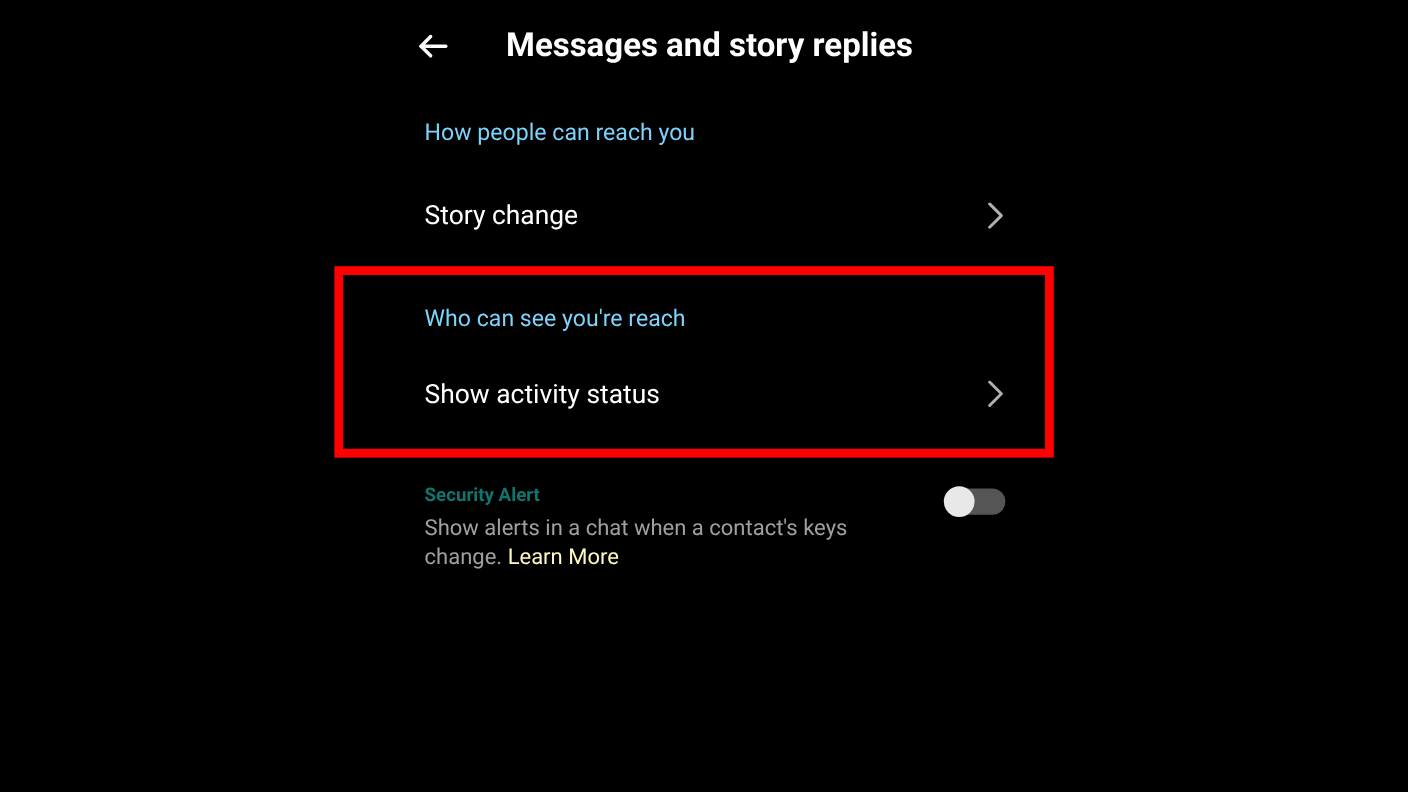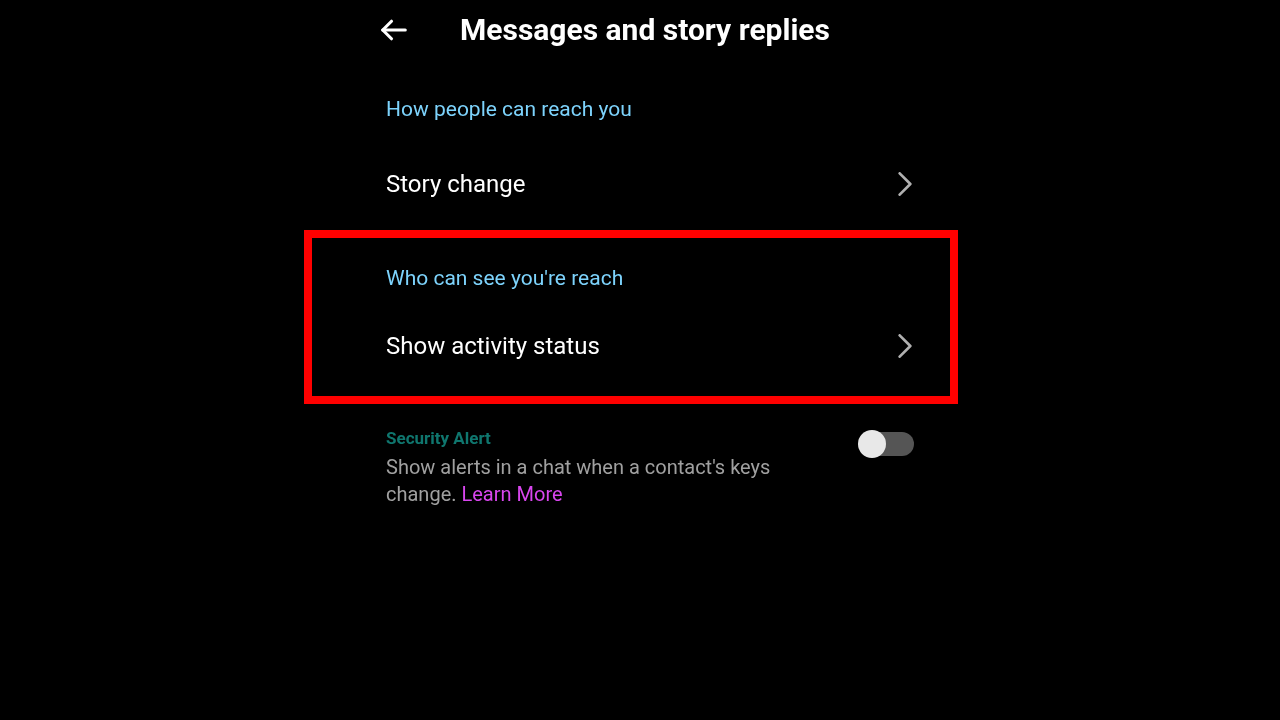--- a/index.html
+++ b/index.html
@@ -11,21 +11,21 @@
       background-color: #000;
       width: 1280px;
       height: 720px;
       font-family: -apple-system, BlinkMacSystemFont, "Segoe UI", Roboto, Helvetica, Arial, sans-serif;
       color: #fff;
       overflow: hidden;
     }
     .container {
       width: 560px;
       margin-left: 370px;
-      padding-top: 12px;
+      padding-top: 24px;
     }
     .header {
       display: flex;
       align-items: center;
       margin-bottom: 50px;
       padding-left: 8px;
     }
     .back-arrow {
       width: 32px;
       height: 32px;
@@ -110,21 +110,21 @@
       color: #0f766e;
       margin-bottom: 6px;
     }
     .toggle-subtitle {
       font-size: 20px;
       font-weight: 400;
       color: #a0a0a0;
       line-height: 1.35;
     }
     .learn-more {
-      color: #d946ef;
+      color: #fef9c3;
       cursor: pointer;
     }
     .toggle {
       width: 54px;
       height: 24px;
       background-color: #555;
       border-radius: 12px;
       position: relative;
       cursor: pointer;
       margin-top: 4px;

